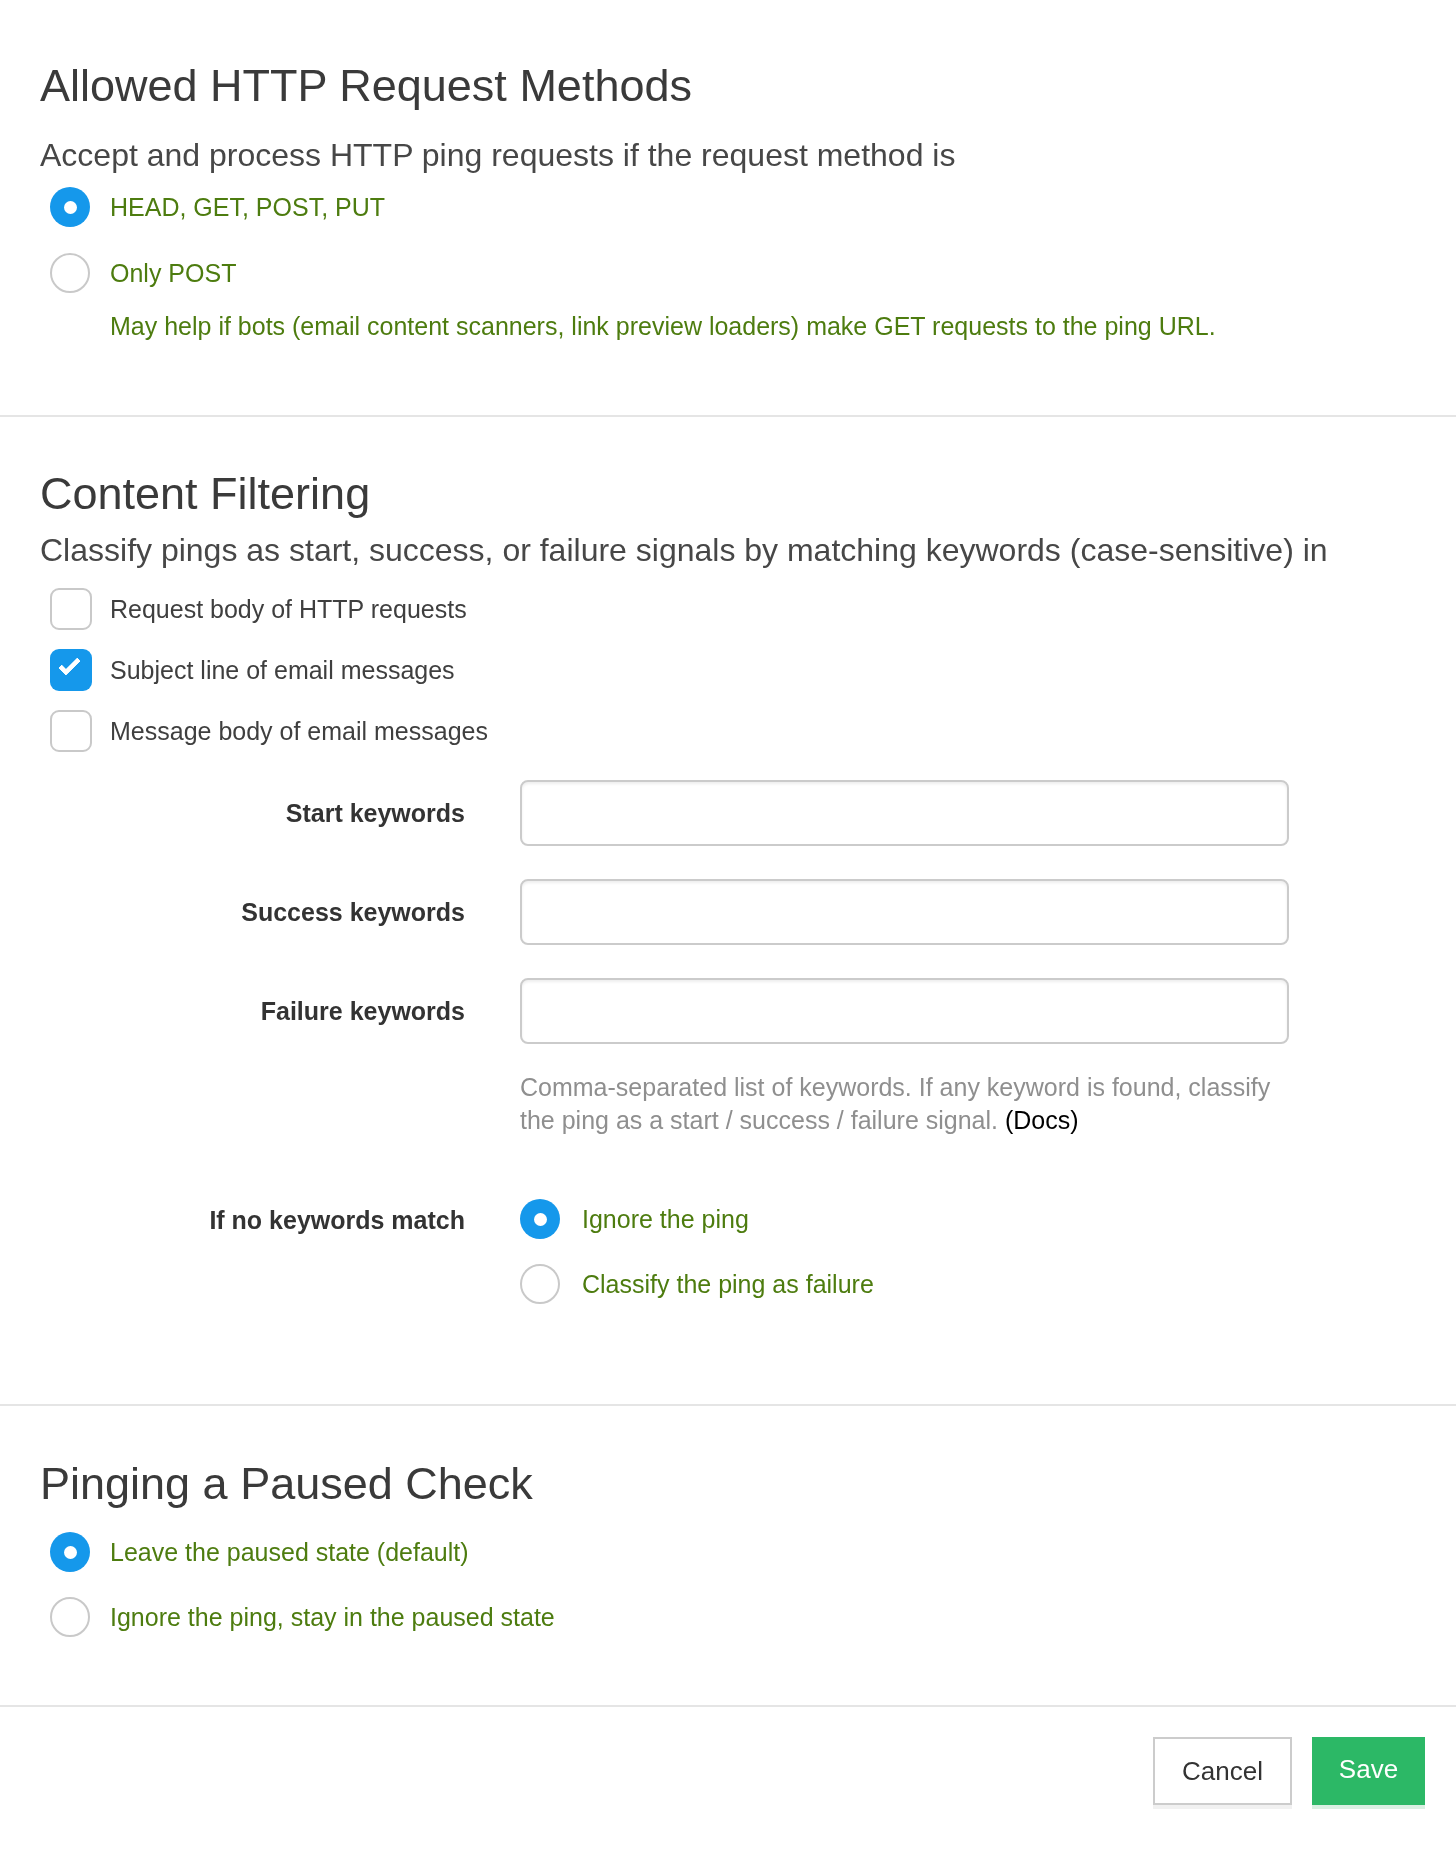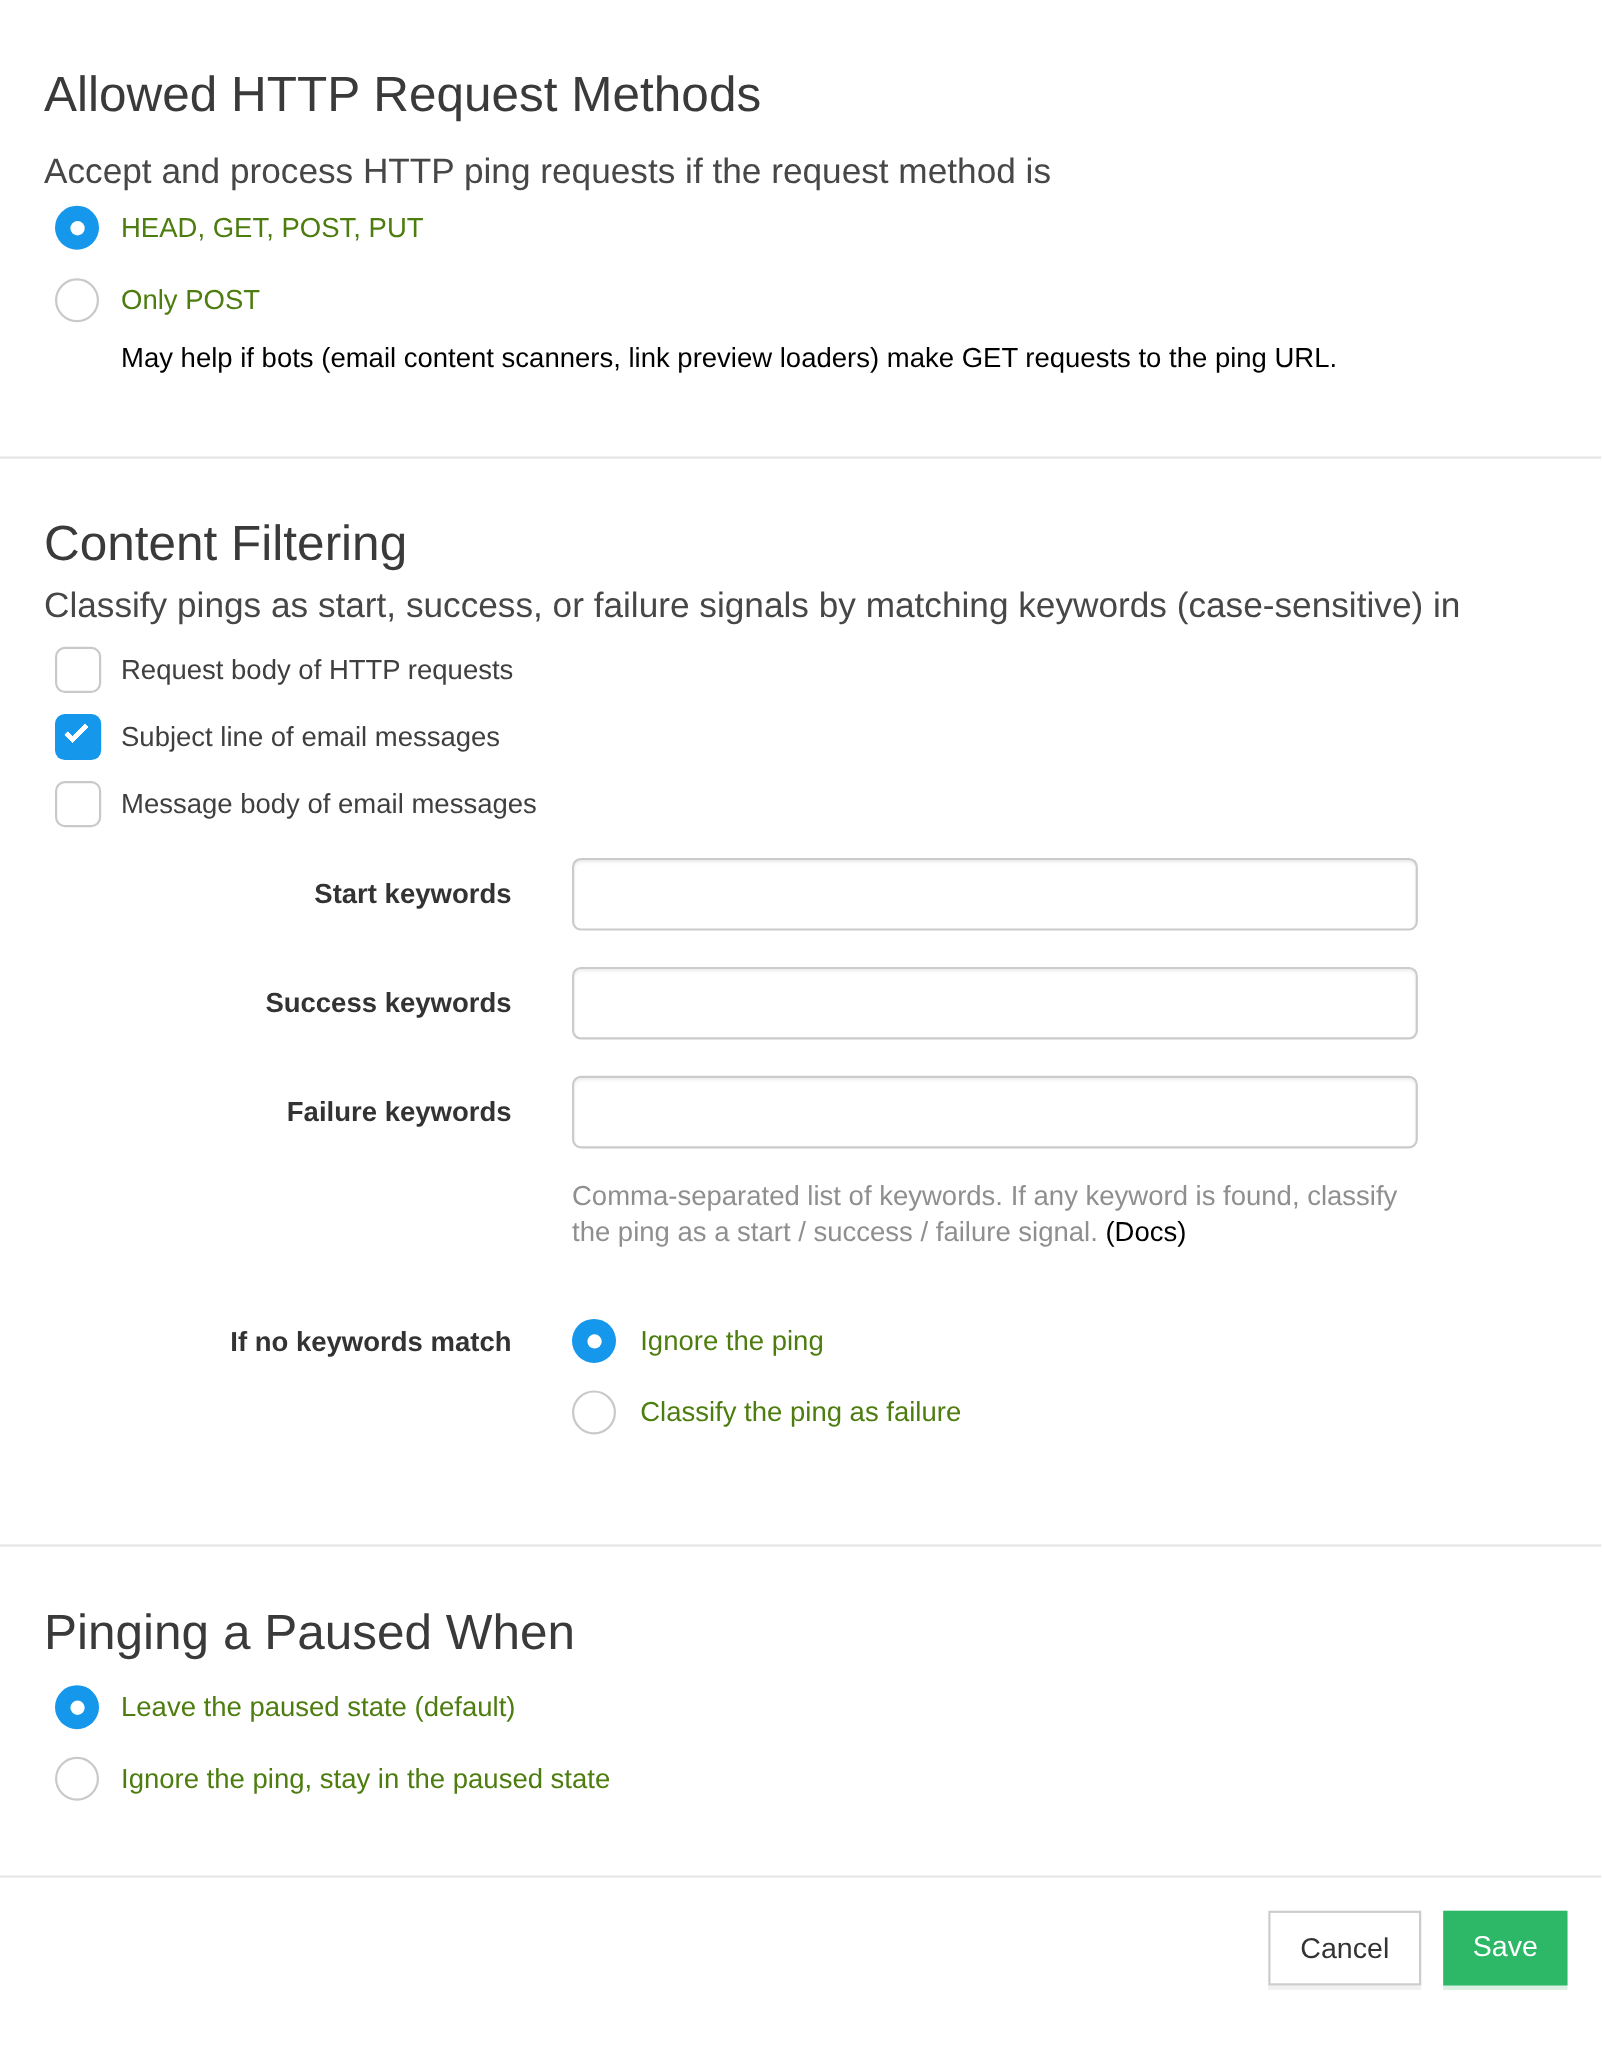--- a/index.html
+++ b/index.html
@@ -29,21 +29,21 @@
   .checkbox.checked .check-icon { position:absolute; left:9px; top:10px; width:21px; height:11px;
            border-left:5px solid #fff; border-bottom:5px solid #fff;
            transform:rotate(-45deg); border-radius:1px; }
   .checkbox-label { font-size:25px; color:#3f3f3f; margin-left:18px; }
 
   
   .sec-methods { padding-top:61px; padding-bottom:74px; }
   .sec-methods .section-title { margin-bottom:30px; }
   .sec-methods .options { margin-top:18px; }
   .sec-methods .option-row + .option-row { margin-top:26px; }
-  .option-help { font-size:25px; color:#000000; line-height:30px; margin:18px 0 0 70px; }
+  .option-help { font-size:25px; color:#4d7c0f; line-height:30px; margin:18px 0 0 70px; }
 
   
   .sec-filtering { padding-top:52px; padding-bottom:100px; }
   .sec-filtering .section-title { margin-bottom:17px; }
   .checkbox-list { margin-top:24px; }
   .checkbox-row { display:flex; align-items:center; margin-left:10px; }
   .checkbox-row + .checkbox-row { margin-top:19px; }
 
   .form-rows { margin-top:28px; }
   .form-row { display:flex; align-items:center; }
@@ -159,21 +159,21 @@
           <span class="radio"></span>
           <span class="option-label">Classify the ping as failure</span>
         </div>
       </div>
     </div>
   </div>
 
   <hr class="divider">
 
   <div class="section sec-paused">
-    <h2 class="section-title">Pinging a Paused When</h2>
+    <h2 class="section-title">Pinging a Paused Check</h2>
     <div class="options">
       <div class="option-row">
         <span class="radio selected">
             <span class="radio-dot"></span>
           </span>
         <span class="option-label">Leave the paused state (default)</span>
       </div>
       <div class="option-row">
         <span class="radio"></span>
         <span class="option-label">Ignore the ping, stay in the paused state</span>

